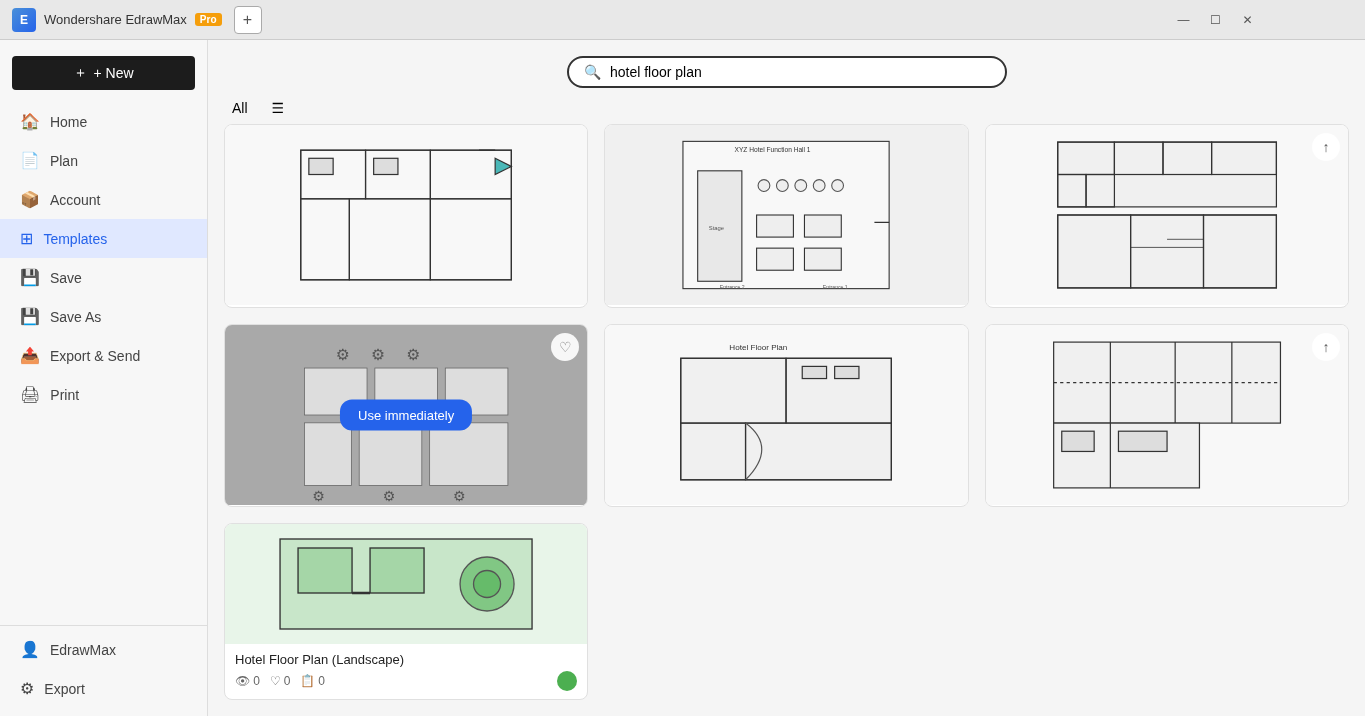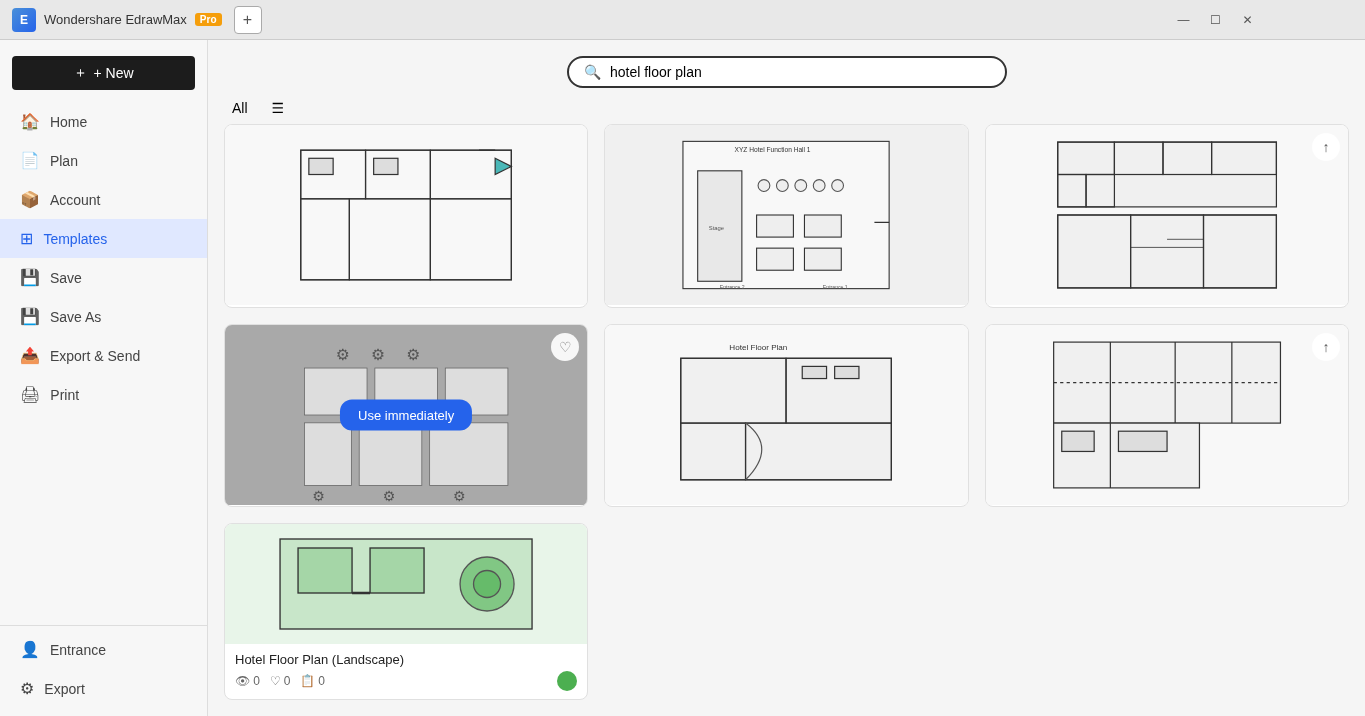--- a/index.html
+++ b/index.html
@@ -336,21 +336,21 @@
     <div class="sidebar-item">
       <span class="sidebar-icon">🖨</span>
       <span>Print</span>
     </div>
 
     <div class="sidebar-spacer"></div>
 
     <div class="sidebar-bottom">
       <div class="sidebar-item">
         <span class="sidebar-icon">👤</span>
-        <span>Entrance</span>
+        <span>EdrawMax</span>
       </div>
       <div class="sidebar-item">
         <span class="sidebar-icon">⚙</span>
         <span>Export</span>
       </div>
     </div>
   </div>
 
   <div class="content">
 

